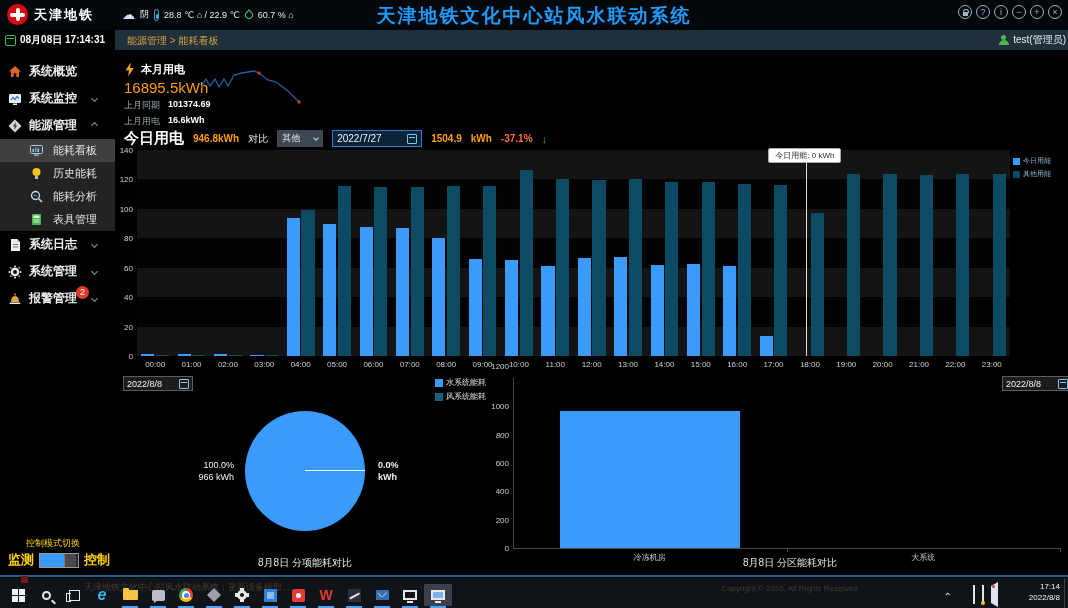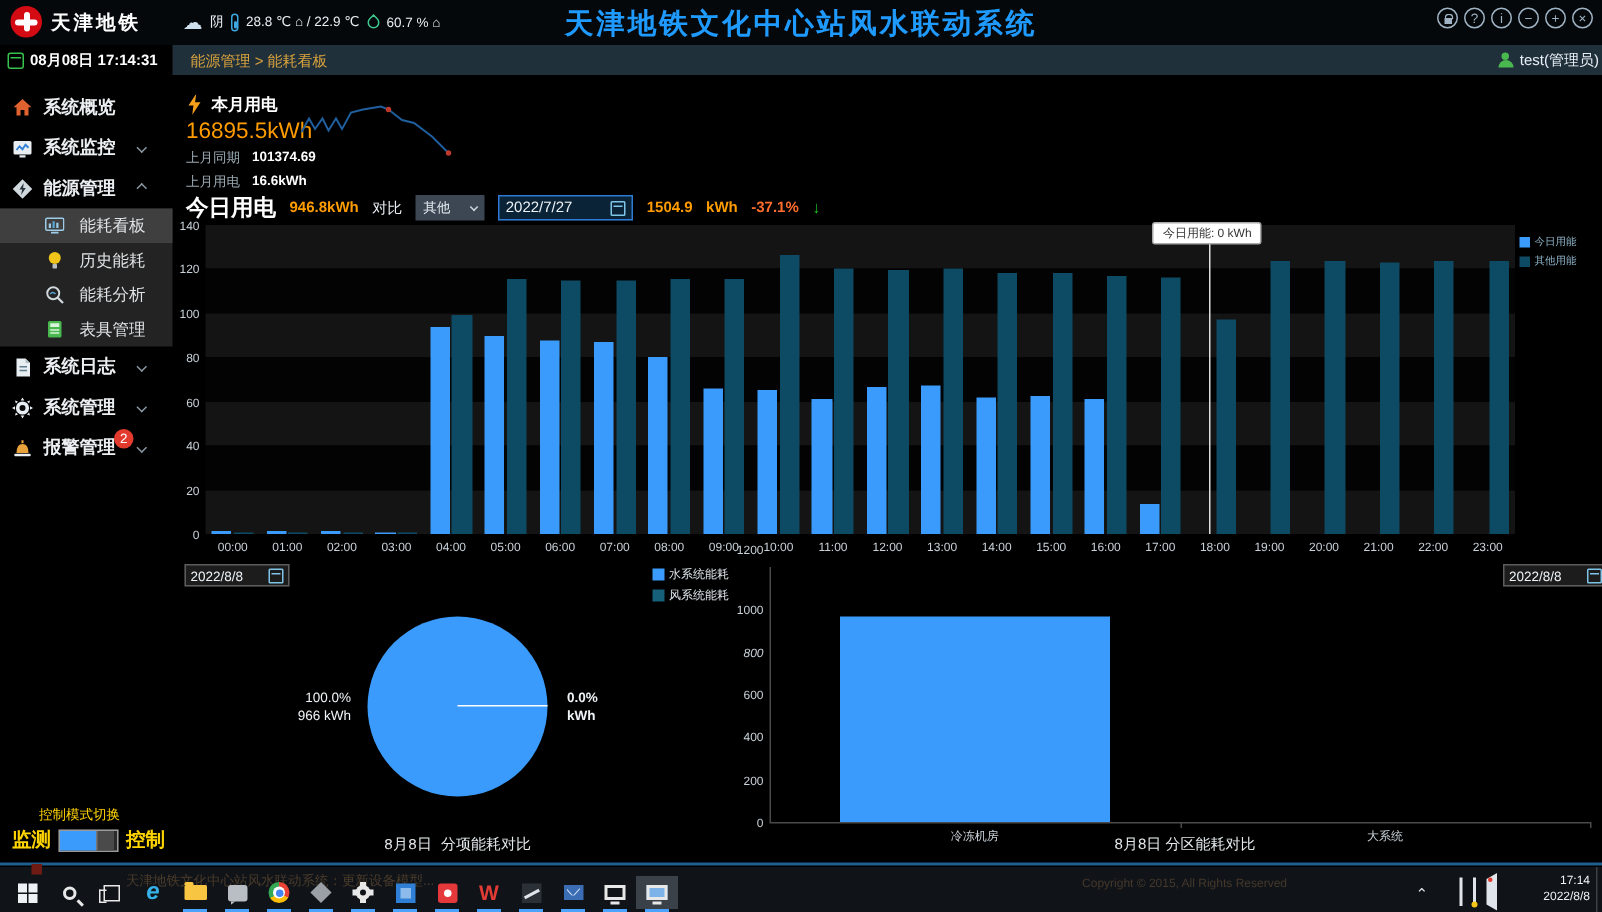--- a/index.html
+++ b/index.html
@@ -469,21 +469,21 @@
   <div class="pie-circle" style="left:245px; top:411px; width:120px; height:120px;"></div>
   <div class="pie-line" style="left:305px; top:470px; width:60px;"></div>
   <div class="pie-label" style="left:150px; top:459px; width:84px; text-align:right;">
     <div>100.0%</div>
     <div>966 kWh</div>
   </div>
   <div class="pie-label" style="left:378px; top:459px; width:60px;font-weight:bold;">
     <div>0.0%</div>
     <div>kWh</div>
   </div>
-  <div class="chart-title" style="left:185px; top:556px; width:240px;font-family:Liberation Mono, monospace;">8月8日 分项能耗对比</div>
+  <div class="chart-title" style="left:185px; top:556px; width:240px;">8月8日 分项能耗对比</div>
 
   <div id="zone-chart">
       <div class="ylab" style="left: 481px; top: 544px; width: 28px;">0</div>
       <div class="ylab" style="left: 481px; top: 515.667px; width: 28px;">200</div>
       <div class="ylab" style="left: 481px; top: 487.333px; width: 28px;">400</div>
       <div class="ylab" style="left: 481px; top: 459px; width: 28px;">600</div>
       <div class="ylab" style="left: 481px; top: 430.667px; width: 28px; font-style: italic;">800</div>
       <div class="ylab" style="left: 481px; top: 402.333px; width: 28px;">1000</div>
       <div class="ylab" style="left: 481px; top: 362px; width: 28px;">1200</div>
       <div class="abs" style="left: 513px; top: 378px; width: 1px; height: 170px; background: rgb(74, 74, 74);"></div>

